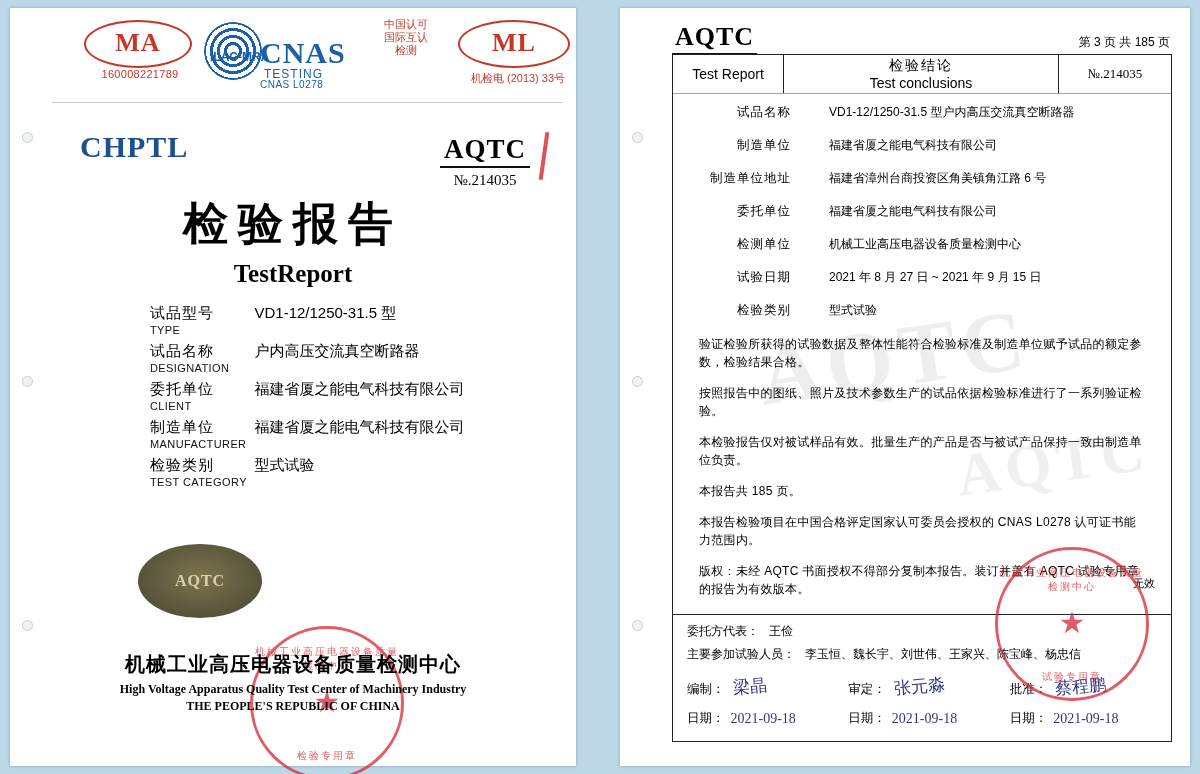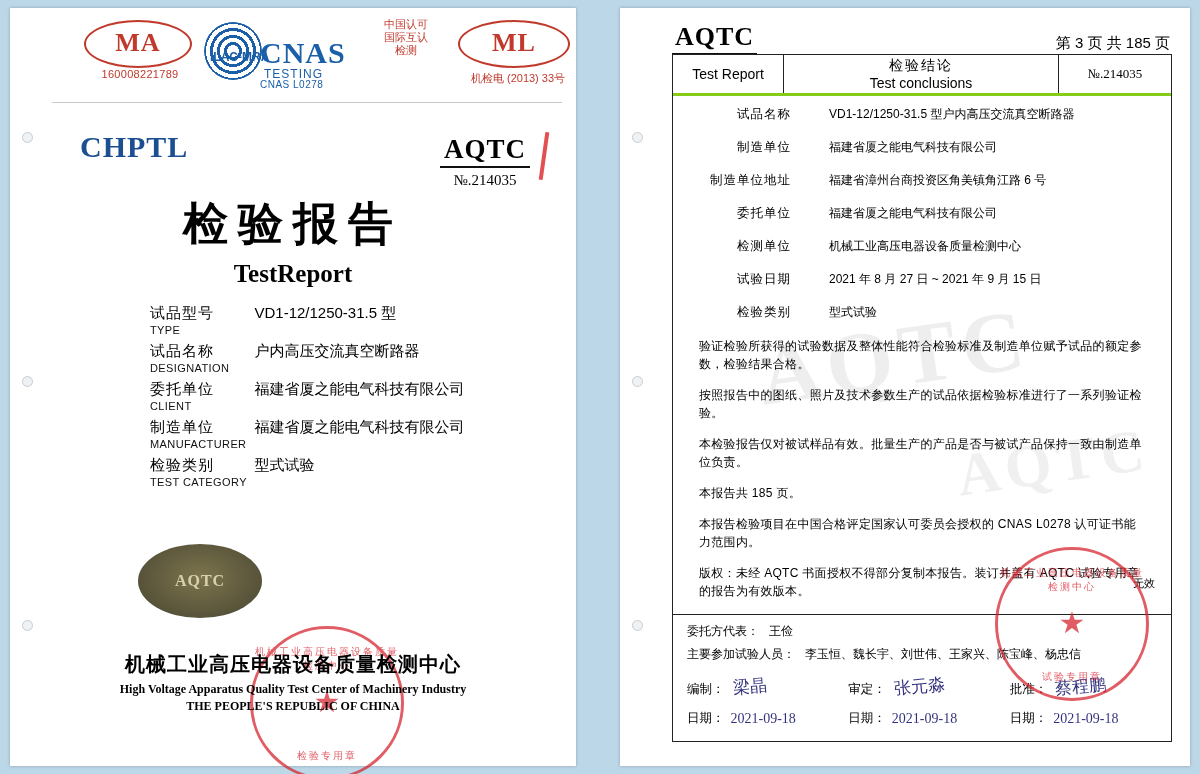--- a/index.html
+++ b/index.html
@@ -120,26 +120,26 @@
   .footer-l .l3{font-size:12px;font-weight:bold;margin-top:2px;font-family:"Liberation Serif",serif;}
 
   
   #page-right{ left:620px; top:8px; width:570px; height:758px; }
   .r-head{position:relative;height:34px;margin:14px 18px 0 52px;}
   .r-aqtc{
     position:absolute;left:0;top:0;font-family:"Liberation Serif",serif;
     font-size:26px;font-weight:bold;letter-spacing:1px;
     border-bottom:2px solid #111;padding:0 3px 1px 3px;
   }
-  .r-pageno{position:absolute;right:2px;top:12px;font-size:15px;}
+  .r-pageno{position:absolute;right:2px;top:12px;font-size:12px;}
   .r-table{
     position:absolute;left:52px;right:18px;top:46px;bottom:24px;
     border:1px solid #222;
   }
-  .r-trow{display:flex;border-bottom:3px solid #84cc16;height:38px;}
+  .r-trow{display:flex;border-bottom:1px solid #84cc16;height:38px;}
   .r-c1{width:110px;border-right:1px solid #222;display:flex;align-items:center;justify-content:center;font-size:14px;}
   .r-c2{flex:1;border-right:1px solid #222;display:flex;flex-direction:column;align-items:center;justify-content:center;}
   .r-c2 .cn{font-size:14px;letter-spacing:2px;}
   .r-c2 .en{font-size:14px;}
   .r-c3{width:112px;display:flex;align-items:center;justify-content:center;font-size:13px;font-family:"Liberation Serif",serif;}
   .r-body{position:relative;padding:10px 0 0 0;}
   .kv{display:flex;align-items:flex-start;margin:0 0 16px 0;}
   .kv .k{width:118px;text-align:right;padding-right:8px;font-size:12.5px;letter-spacing:1px;}
   .kv .v{flex:1;font-size:12px;padding-left:30px;}
   .para{font-size:12px;line-height:18px;margin:0 26px 13px 26px;letter-spacing:.3px;}

